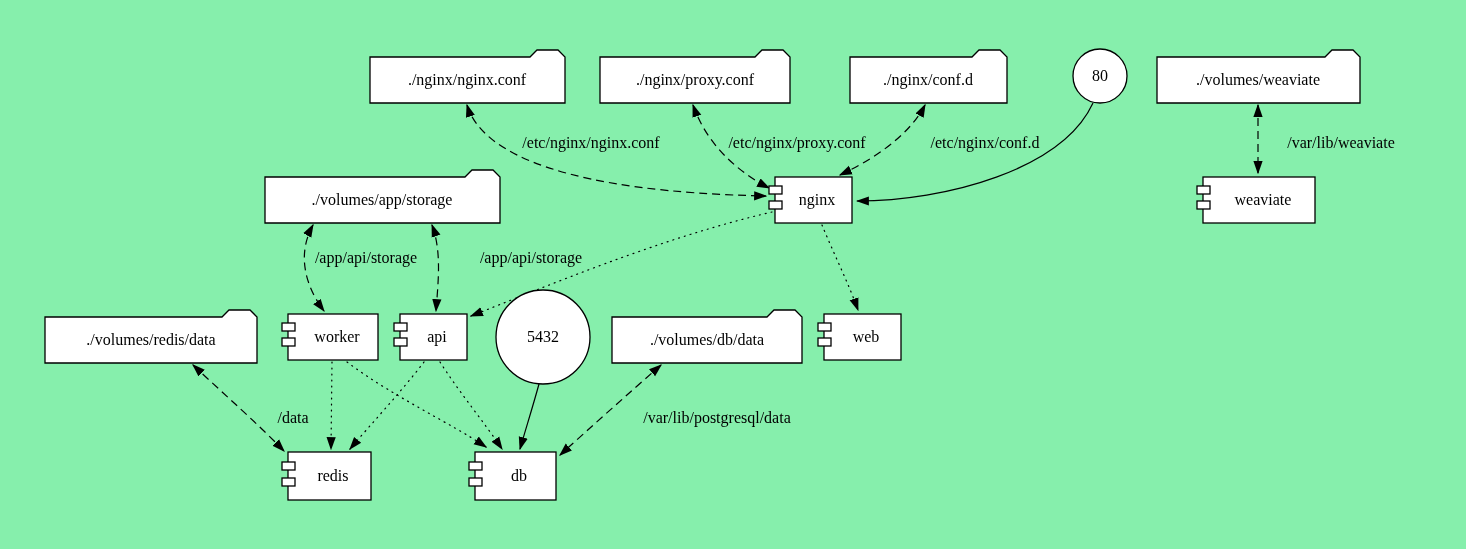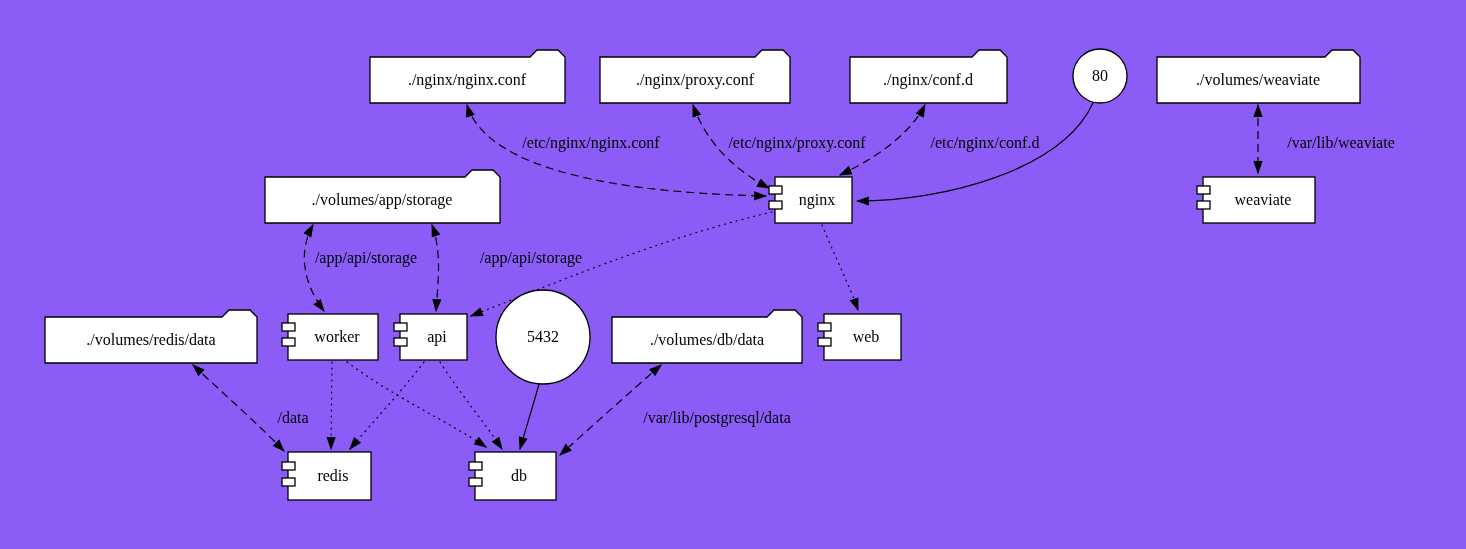--- a/index.html
+++ b/index.html
@@ -1,16 +1,16 @@
 <!DOCTYPE html>
 <html><head>
 <meta charset="utf-8">
 <style>
   html,body{margin:0;padding:0;background:#ffffff;}
-  .canvas{position:relative;width:1466px;height:549px;background:#8b5cf6;overflow:hidden;}
+  .canvas{position:relative;width:1466px;height:549px;background:#86efac;overflow:hidden;}
   svg{font-family:"Liberation Serif","DejaVu Serif",serif;font-size:16px;}
   text{fill:#000000;}
   .node-shape{fill:#ffffff;stroke:#000000;stroke-width:1.3;}
   .edge{fill:none;stroke:#000000;stroke-width:1.2;}
   .dashed{stroke-dasharray:8 5;}
   .dotted{stroke-dasharray:1 5;stroke-linecap:round;}
   .edge-label{font-size:16px;}
 </style>
 </head>
 <body>

